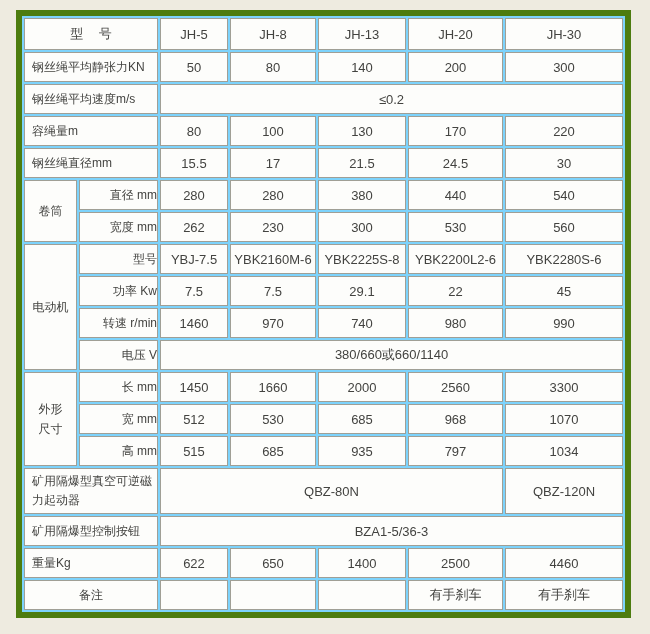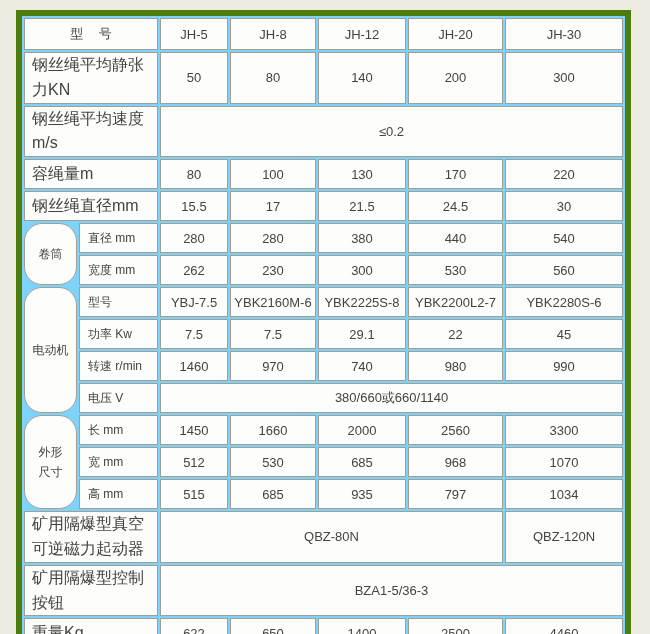--- a/index.html
+++ b/index.html
@@ -29,32 +29,31 @@
     height: 28px;
     text-align: center;
     vertical-align: middle;
     overflow: hidden;
     padding: 0;
   }
   td.lbl {
     text-align: left;
     padding-left: 7px;
     padding-right: 4px;
-    font-size: 16px;
+    font-size: 12px;
     line-height: 1.55;
   }
   td.sub {
-    text-align: left;
+    text-align: right;
     padding-left: 8px;
     font-size: 12px;
   }
   td.grp {
     font-size: 12px;
     text-align: center;
-    border-radius: 18px;
   }
   td.ctr {
     font-size: 12px;
   }
   td.hdr {
     font-size: 13px;
     letter-spacing: 6px;
     text-indent: 6px;
   }
   tr.r-head td { height: 30px; }
@@ -77,21 +76,21 @@
     <col style="width:88px">
     <col style="width:95px">
     <col style="width:118px">
   </colgroup>
 
   <tbody>
       <tr class="r-head">
     <td colspan="2" class="hdr">型 号</td>
     <td>JH-5</td>
     <td>JH-8</td>
-    <td>JH-12</td>
+    <td>JH-13</td>
     <td>JH-20</td>
     <td>JH-30</td>
   </tr>
 
   <tr>
     <td colspan="2" class="lbl">钢丝绳平均静张力KN</td>
     <td>50</td>
     <td>80</td>
     <td>140</td>
     <td>200</td>
@@ -139,21 +138,21 @@
     <td>530</td>
     <td>560</td>
   </tr>
 
   <tr>
     <td rowspan="4" class="grp">电动机</td>
     <td class="sub">型号</td>
     <td>YBJ-7.5</td>
     <td>YBK2160M-6</td>
     <td>YBK2225S-8</td>
-    <td>YBK2200L2-7</td>
+    <td>YBK2200L2-6</td>
     <td>YBK2280S-6</td>
   </tr>
 
   <tr>
     <td class="sub">功率 Kw</td>
     <td>7.5</td>
     <td>7.5</td>
     <td>29.1</td>
     <td>22</td>
     <td>45</td>

